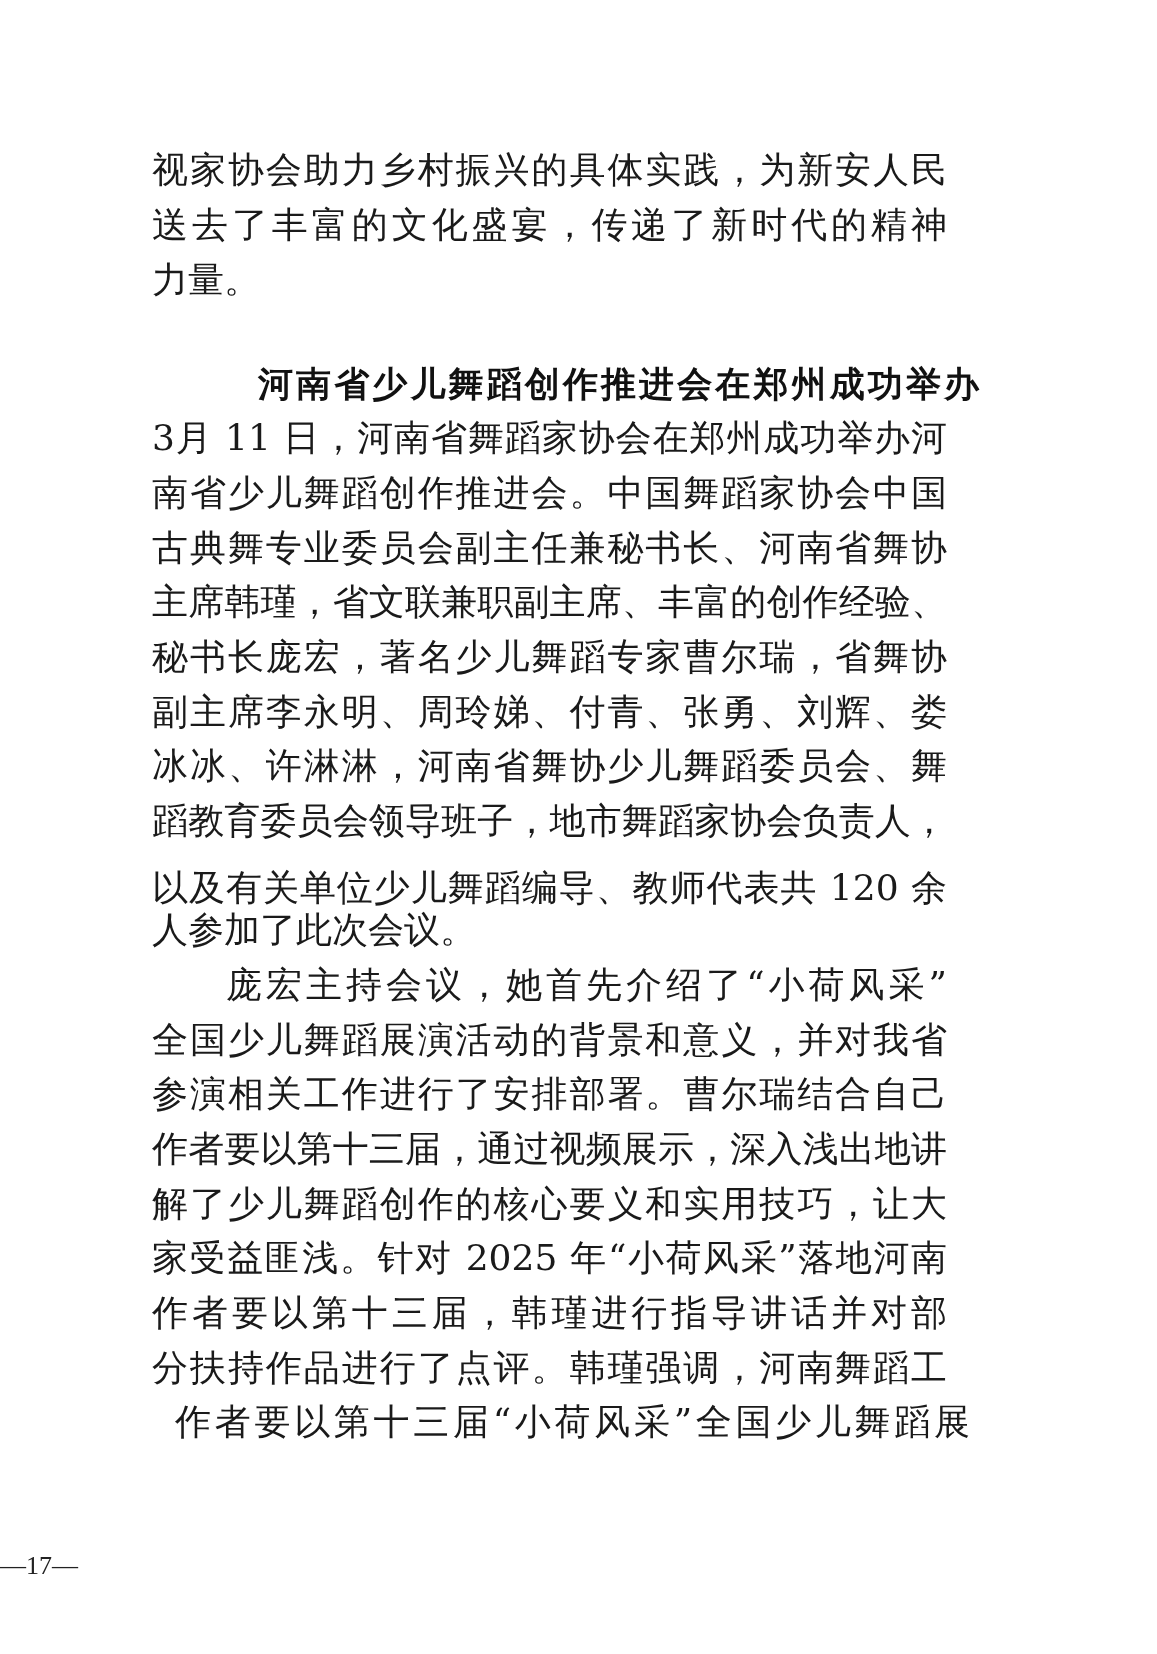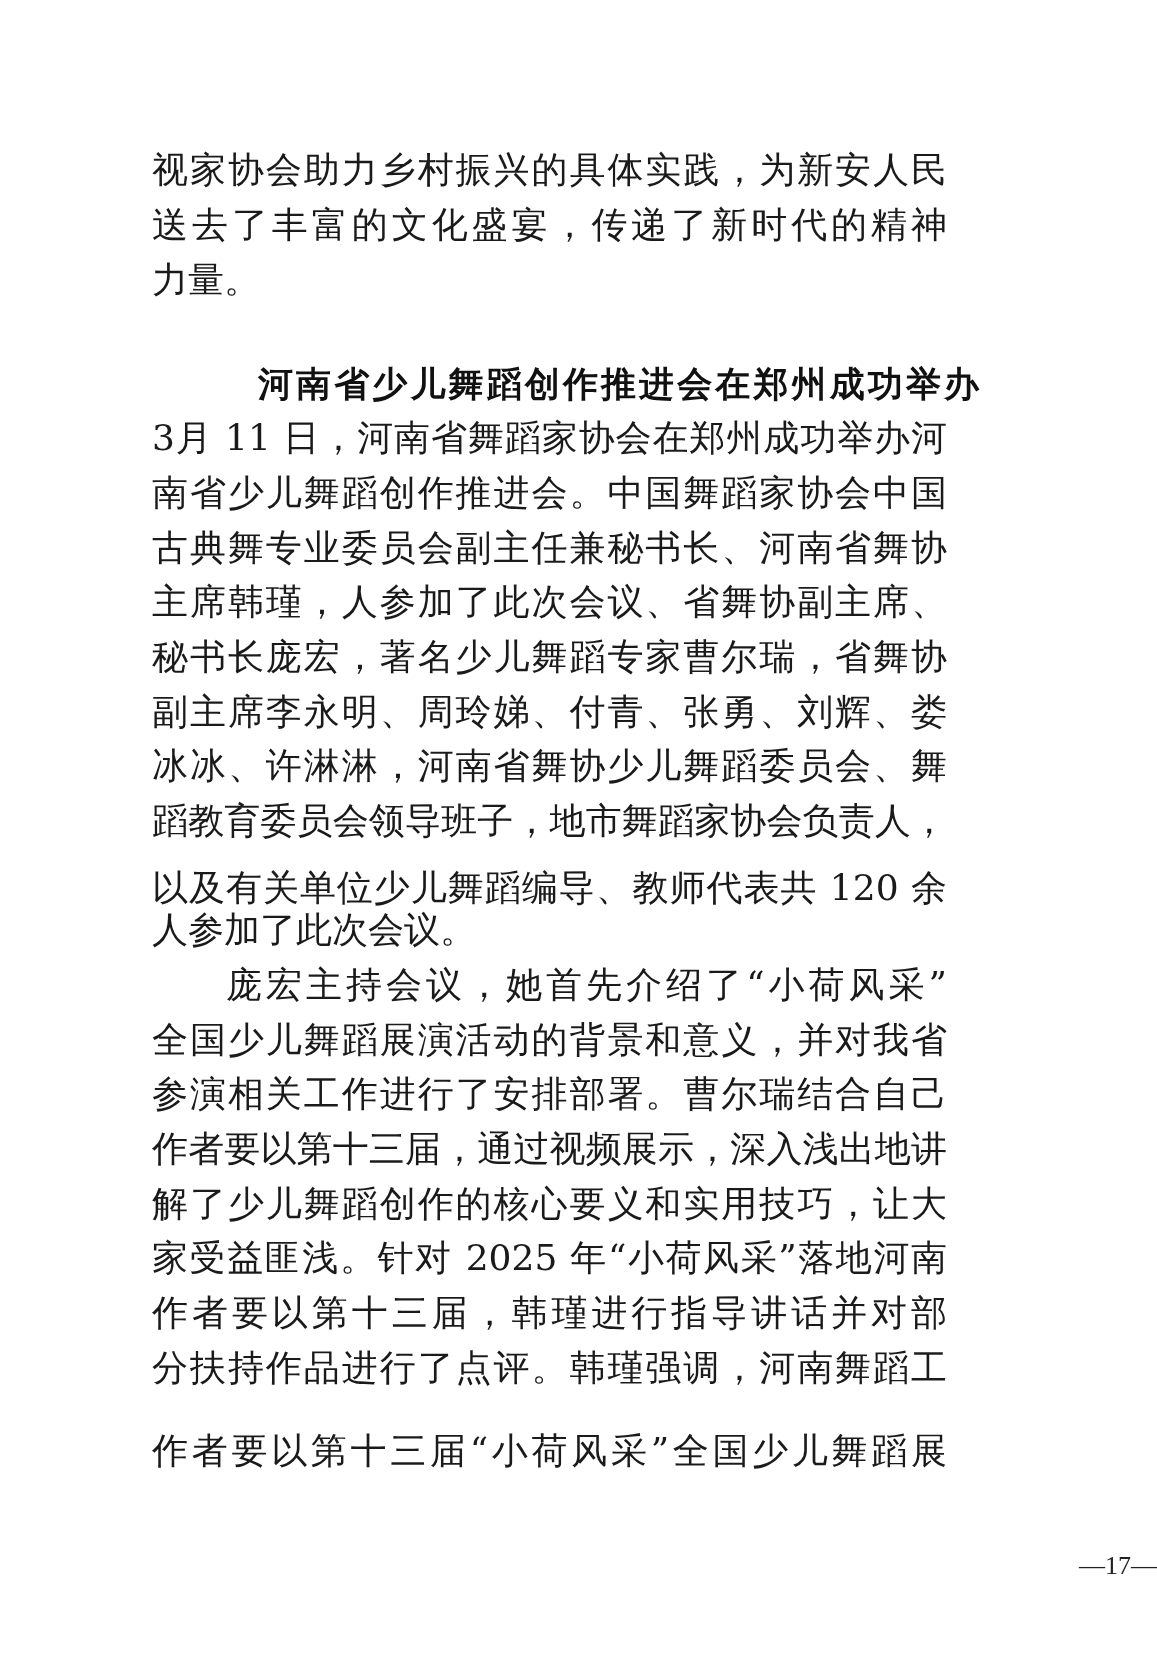--- a/index.html
+++ b/index.html
@@ -53,21 +53,21 @@
       text-align: justify;
       text-align-last: justify;
       color: #111;
       margin-left: 32px;
     }
     .page-number {
       position: absolute;
       left: 0;
       width: 1157px;
       top: 1546px;
-      text-align: right;
+      text-align: left;
       font-family: "Liberation Serif", "DejaVu Serif", serif;
       font-size: 26px;
       line-height: 40px;
       color: #222;
     }
   </style>
 </head>
 <body>
 
 <div class="page">
@@ -77,36 +77,36 @@
     <div class="line" style="top:197px;">送去了丰富的文化盛宴，传递了新时代的精神</div>
     <div class="line last" style="top:252px;">力量。</div>
   </div>
 
   <div class="heading" style="top:356px;">河南省少儿舞蹈创作推进会在郑州成功举办</div>
 
   <div>
     <div class="line" style="top:410px;">3月 11 日，河南省舞蹈家协会在郑州成功举办河</div>
     <div class="line" style="top:465px;">南省少儿舞蹈创作推进会。中国舞蹈家协会中国</div>
     <div class="line" style="top:520px;">古典舞专业委员会副主任兼秘书长、河南省舞协</div>
-    <div class="line" style="top:574px;">主席韩瑾，人参加了此次会议、省舞协副主席、</div>
+    <div class="line" style="top:574px;">主席韩瑾，省文联兼职副主席、丰富的创作经验、</div>
     <div class="line" style="top:629px;">秘书长庞宏，著名少儿舞蹈专家曹尔瑞，省舞协</div>
     <div class="line" style="top:684px;">副主席李永明、周玲娣、付青、张勇、刘辉、娄</div>
     <div class="line" style="top:738px;">冰冰、许淋淋，河南省舞协少儿舞蹈委员会、舞</div>
     <div class="line" style="top:793px;">蹈教育委员会领导班子，地市舞蹈家协会负责人，</div>
     <div class="line" style="top:860px;">以及有关单位少儿舞蹈编导、教师代表共 120 余</div>
     <div class="line last" style="top:902px;">人参加了此次会议。</div>
   </div>
 
   <div>
     <div class="line indent" style="top:957px;">庞宏主持会议，她首先介绍了“小荷风采”</div>
     <div class="line" style="top:1012px;">全国少儿舞蹈展演活动的背景和意义，并对我省</div>
     <div class="line" style="top:1066px;">参演相关工作进行了安排部署。曹尔瑞结合自己</div>
     <div class="line" style="top:1121px;">作者要以第十三届，通过视频展示，深入浅出地讲</div>
     <div class="line" style="top:1176px;">解了少儿舞蹈创作的核心要义和实用技巧，让大</div>
     <div class="line" style="top:1230px;">家受益匪浅。针对 2025 年“小荷风采”落地河南</div>
     <div class="line" style="top:1285px;">作者要以第十三届，韩瑾进行指导讲话并对部</div>
     <div class="line" style="top:1340px;">分扶持作品进行了点评。韩瑾强调，河南舞蹈工</div>
-    <div class="line" style="top:1423px;">作者要以第十三届“小荷风采”全国少儿舞蹈展</div>
+    <div class="line" style="top:1394px;margin-left:23px;">作者要以第十三届“小荷风采”全国少儿舞蹈展</div>
   </div>
 
 </div>
 
 <div class="page-number">—17—</div>
 
 </body></html>

